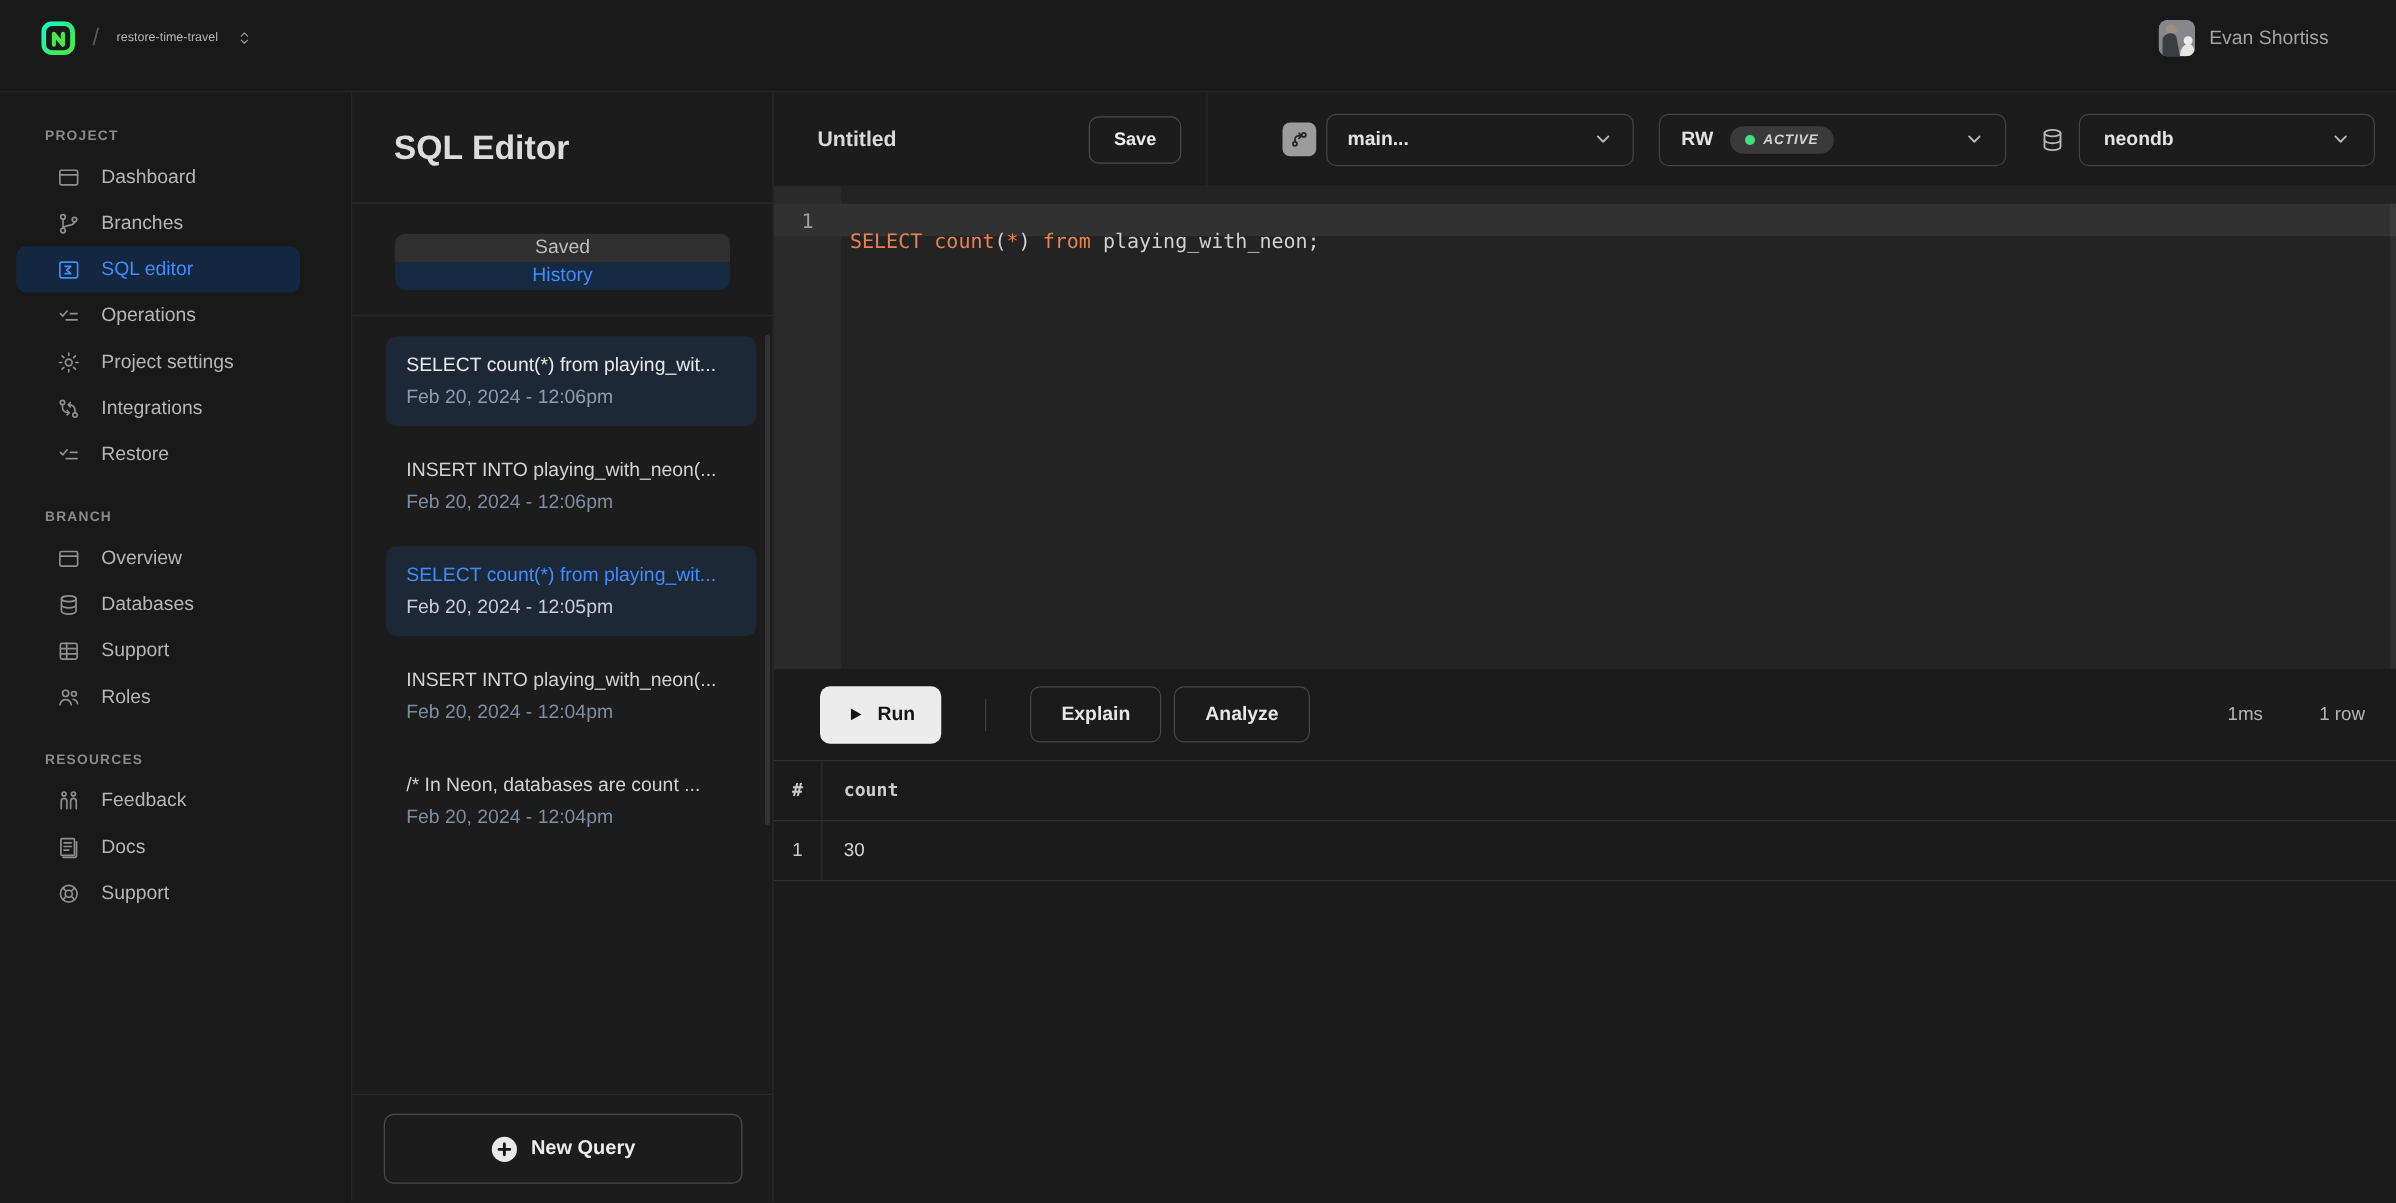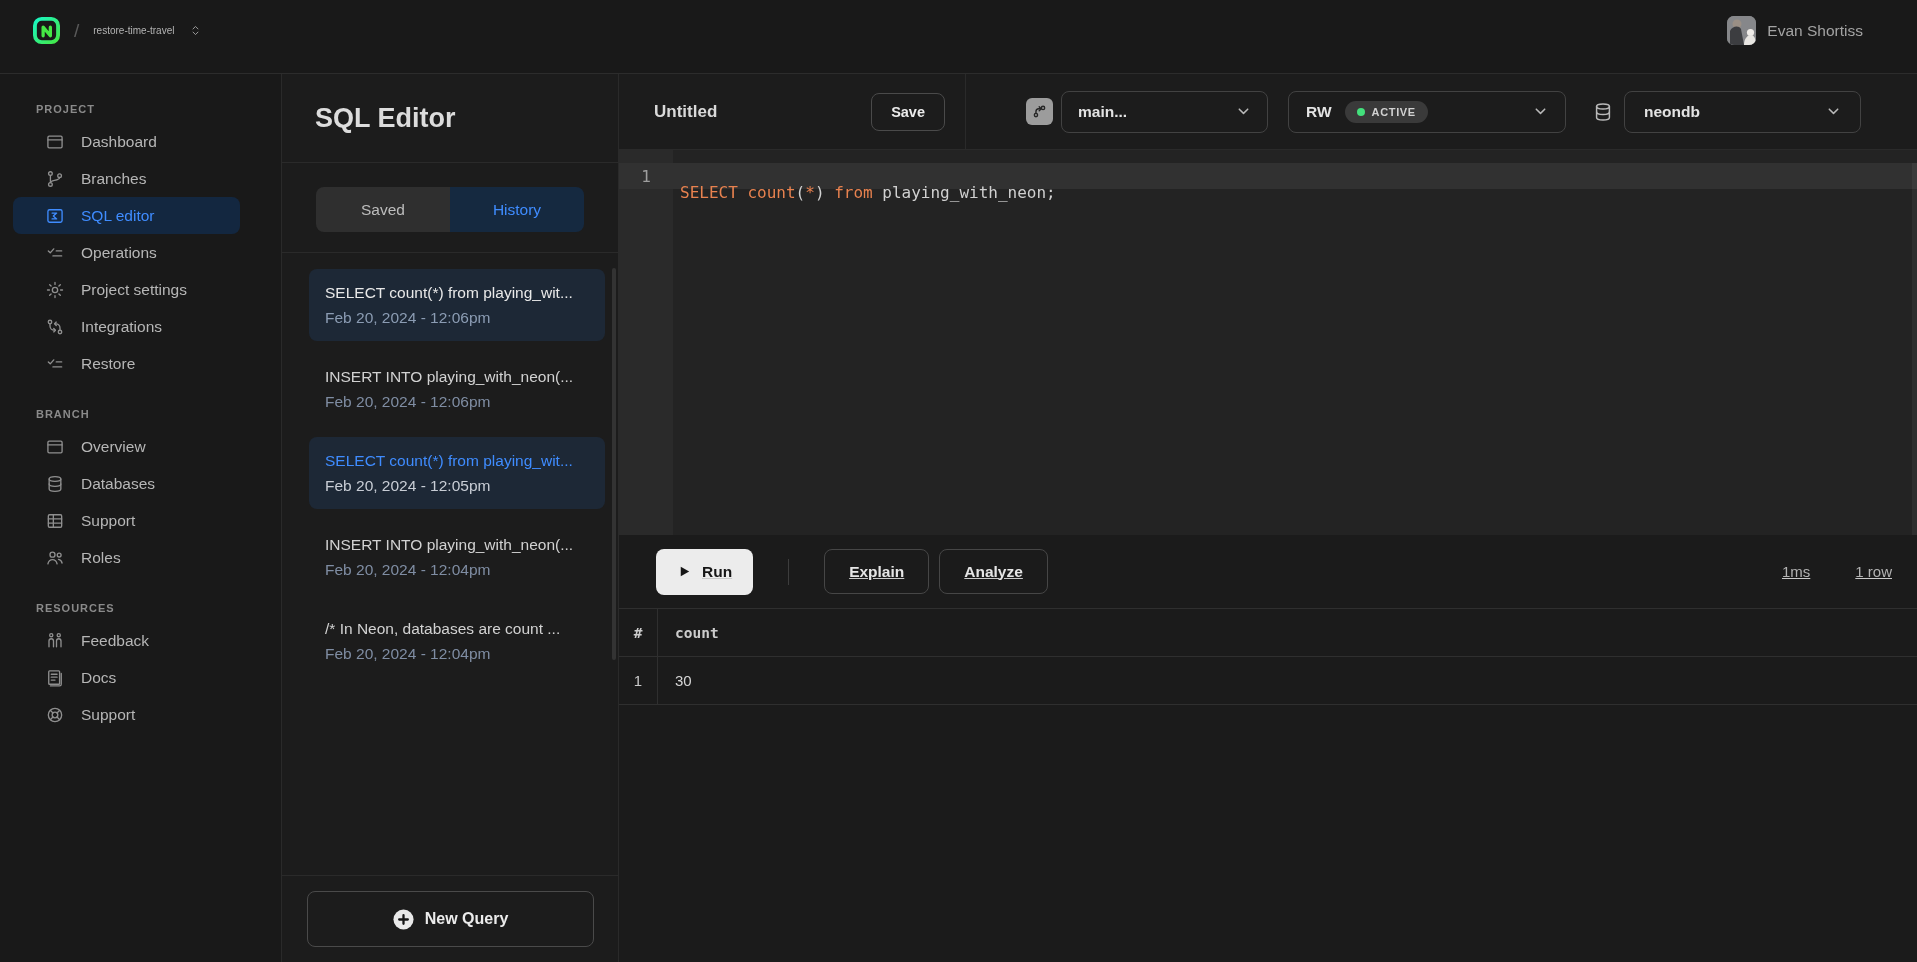--- a/index.html
+++ b/index.html
@@ -38,21 +38,21 @@
   .side-icon { color:#8f8f8f; width:20px; height:20px; flex-shrink:0; }
   .side-item.active { background:#132740; color:var(--accent,#3f8cff); }
   .side-item.active .side-icon { color:var(--accent,#3f8cff); }
 
   
   .panel { width:337px; background:#1c1c1c; border-right:1px solid #2a2a2a;
            position:relative; flex-shrink:0; }
   .panel-header { height:89px; border-bottom:1px solid #2a2a2a; display:flex;
                   align-items:center; padding:0 33px; }
   .panel-title { font-size:27px; font-weight:700; color:#dcdcdc; }
-  .tabs { margin:24px 34px 0; display:flex; height:45px; border-radius:8px; overflow:hidden; }
+  .tabs { margin:24px 34px 0; display:flex; height:45px; border-radius:8px; overflow:hidden;flex-direction:column; }
   .tab { flex:1; display:flex; align-items:center; justify-content:center;
          font-size:15.5px; cursor:pointer; }
   .tab-saved { background:#2f2f2f; color:#bdbdbd; }
   .tab-history { background:#152940; color:var(--accent,#3f8cff); font-weight:400; }
   .panel-divider { height:1px; background:#2a2a2a; margin-top:20px; }
   .history-list { padding:16px 13px 0; }
   .h-item { border-radius:8px; padding:11px 16px; margin-bottom:12px; cursor:pointer;margin-left:14px; }
   .h-item .q { font-size:15.5px; color:#d2d2d2; line-height:25px; white-space:nowrap; overflow:hidden; }
   .h-item .d { font-size:15.5px; color:#7f8da3; line-height:25px; white-space:nowrap; overflow:hidden; }
   .h-item.hl { background:#1d2836; }
@@ -79,43 +79,43 @@
   .save-btn { margin-left:auto; padding:10px 19px; border:1px solid #4a4a4a; border-radius:8px;
               background:transparent; color:#ececec; font-size:14.5px; font-weight:600;
               font-family:inherit; cursor:pointer; }
   .tb-right { display:flex; align-items:center; padding-left:60px; }
   .branch-chip { width:27px; height:27px; border-radius:6px; background:#9c9c9c;
                  display:flex; align-items:center; justify-content:center; margin-right:8px; cursor:pointer; }
   .select { height:42px; border:1px solid #424242; border-radius:8px; display:flex;
             align-items:center; cursor:pointer; }
   .select .lbl { font-size:15.5px; font-weight:600; color:#e3e3e3; }
   .select .chev { margin-left:auto; color:#b9b9b9; }
-  .sel-branch { width:207px; padding:0 16px; }
+  .sel-branch { width:246px; padding:0 16px; }
   .sel-compute { width:278px; padding:0 17px; margin-left:20px; }
   .badge { display:flex; align-items:center; gap:7px; background:#3a3a3a; border-radius:999px;
            padding:5px 12px; margin-left:13px; font-size:11px; letter-spacing:.06em;
-           color:#d2d2d2; font-weight:600; }
+           color:#d2d2d2; font-weight:600;font-style:italic; }
   .dot { width:8px; height:8px; border-radius:50%; background:var(--green,#43e07c); }
   .db-ic { margin:0 10px 0 26px; color:#b9b9b9; }
   .sel-db { width:237px; padding:0 19px; }
 
   
   .editor { height:385px; position:relative; background:#232323; }
   .gutter-bg { position:absolute; left:0; top:0; bottom:0; width:54px; background:#2a2a2a; }
   .code-line { position:relative; margin-top:13px; height:26px; display:flex; align-items:center;
                background:#313131; font-family:"DejaVu Sans Mono",monospace; font-size:16px; cursor:text; }
   .ln { width:54px; text-align:center; color:#9e9e9e; flex-shrink:0; }
   .code { white-space:pre; color:#d0d0d0; padding-left:7px;margin-top:33px; }
   .tok-kw { color:var(--kw,#e8824f); }
   .editor-scroll { position:absolute; right:0; top:13px; bottom:0; width:5px;
                    background:rgba(255,255,255,.05); }
 
   
   .runbar { height:73px; display:flex; align-items:center; background:#1b1b1b;
-            padding:0 25px 0 37px;text-decoration:underline; }
+            padding:0 25px 0 37px; }
   .run-btn { display:flex; align-items:center; gap:10px; background:var(--runbg,#ececec);
              color:#151515; border:none; border-radius:8px; padding:0 21px; height:46px;
              font-size:15.5px; font-weight:600; font-family:inherit; cursor:pointer; }
   .runbar-sep { width:1px; height:26px; background:#3d3d3d; margin:0 35px; }
   .ghost-btn { border:1px solid #464646; border-radius:8px; background:transparent; color:#e6e6e6;
                padding:0 24px; height:45px; font-size:15.5px; font-weight:600;
                font-family:inherit; margin-right:10px; cursor:pointer; }
   .run-stats { margin-left:auto; display:flex; gap:45px; color:#b3b3b3; font-size:15px; }
 
   

